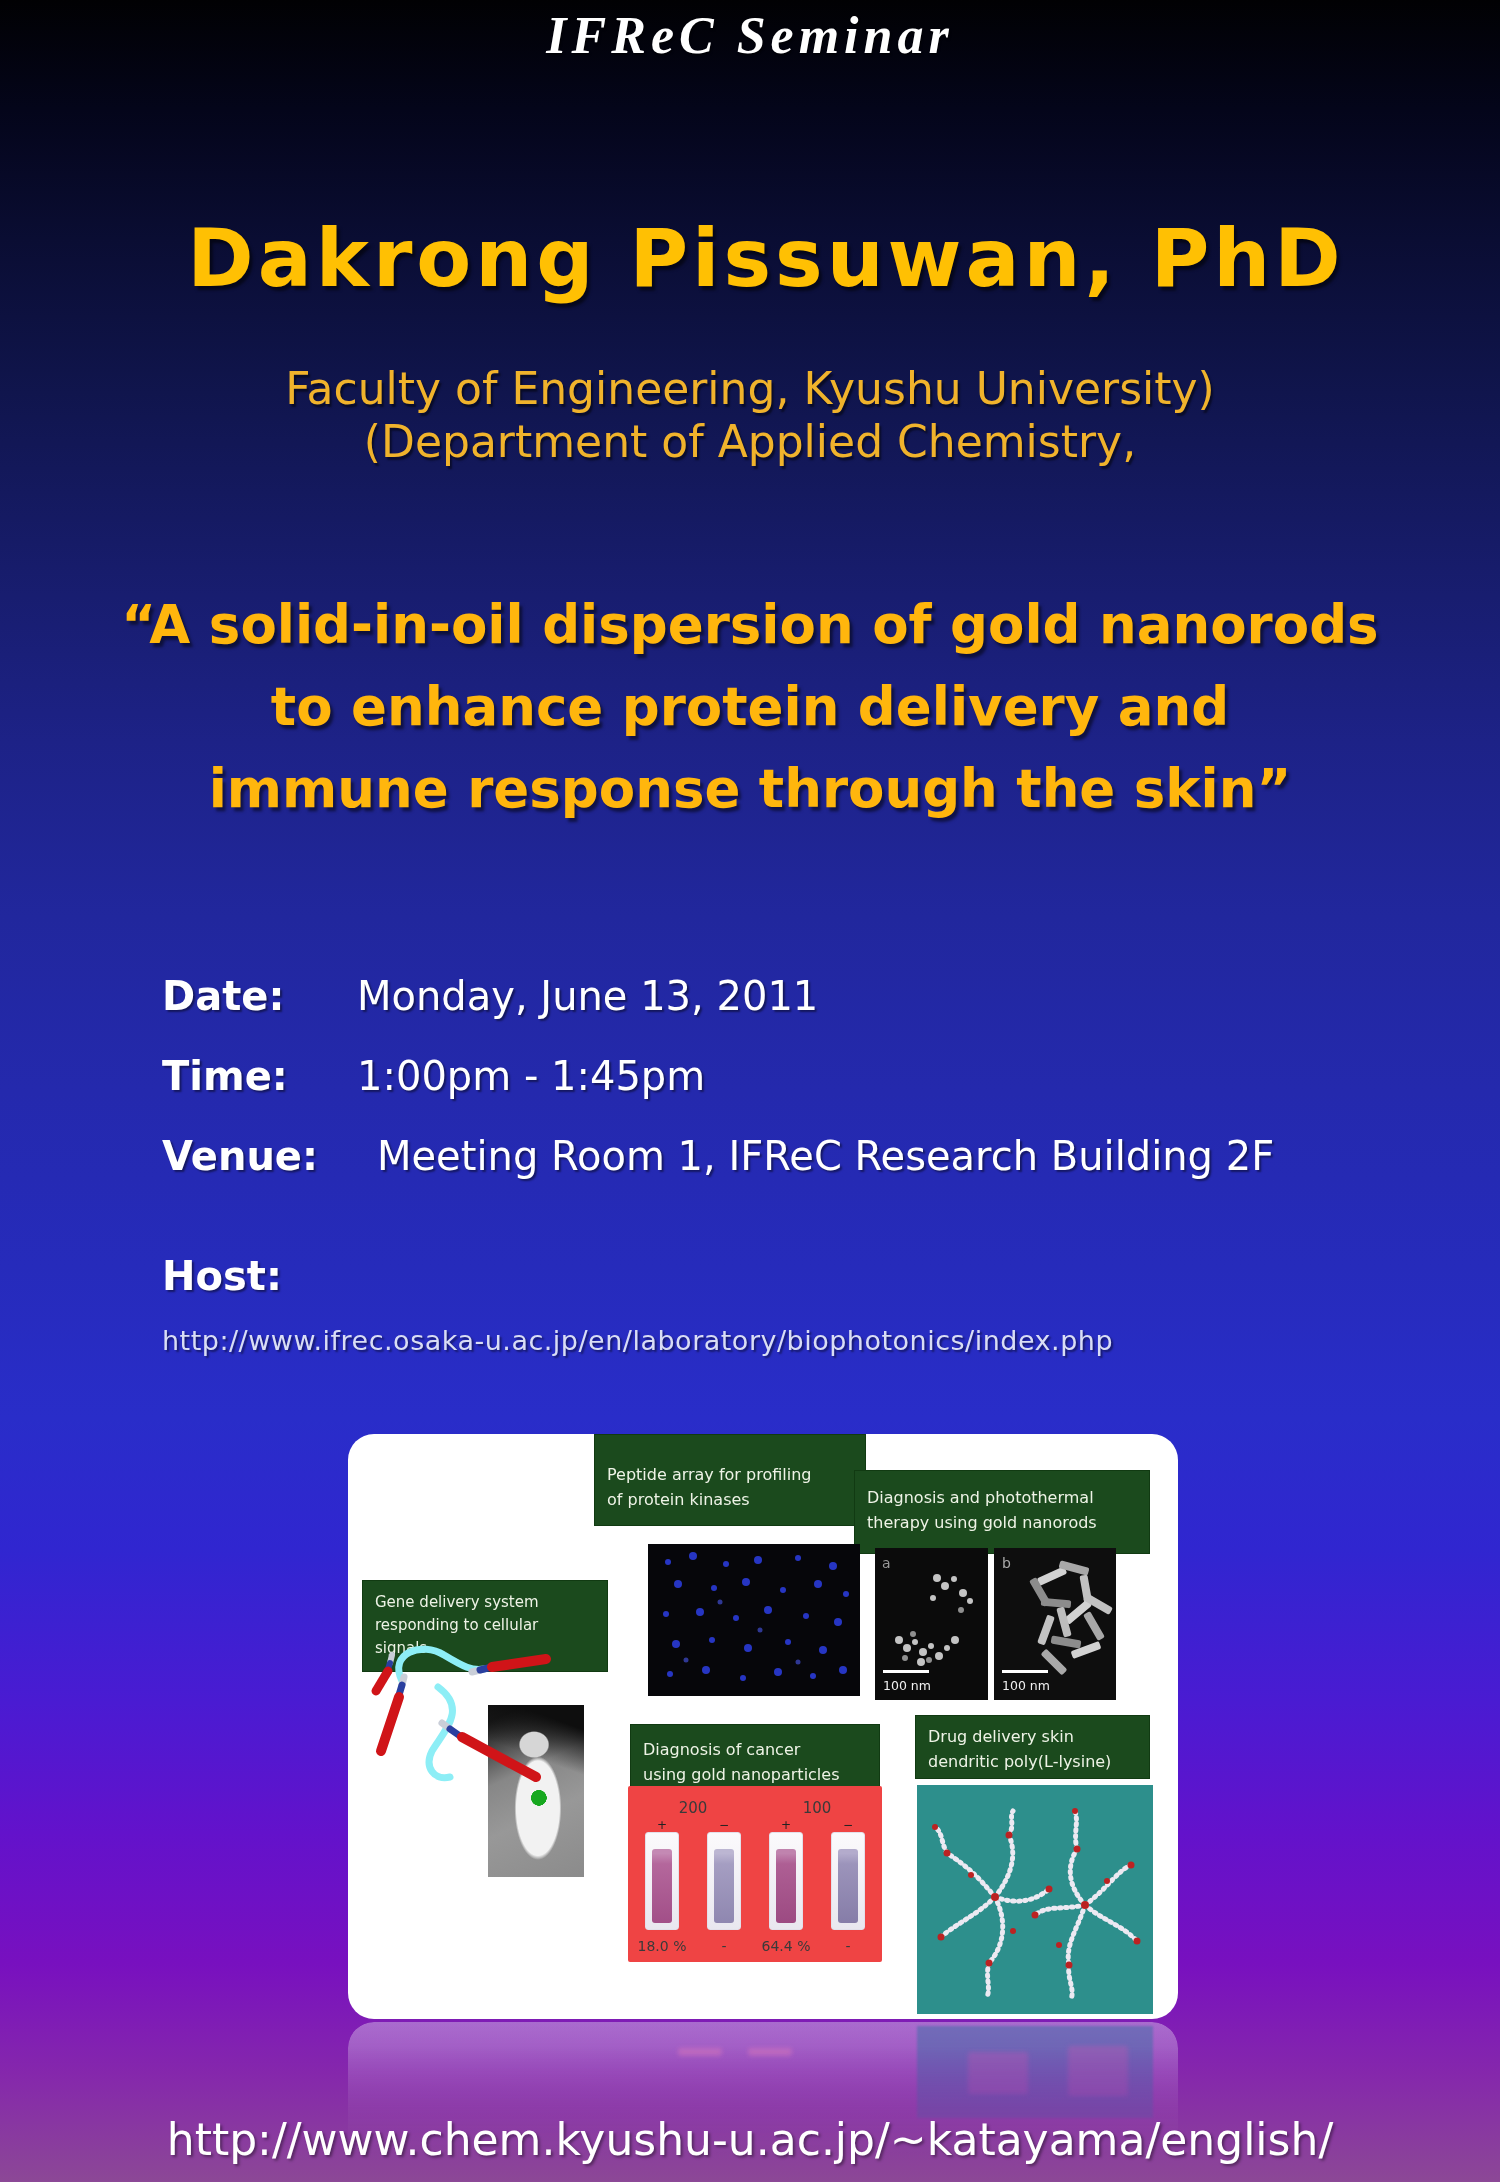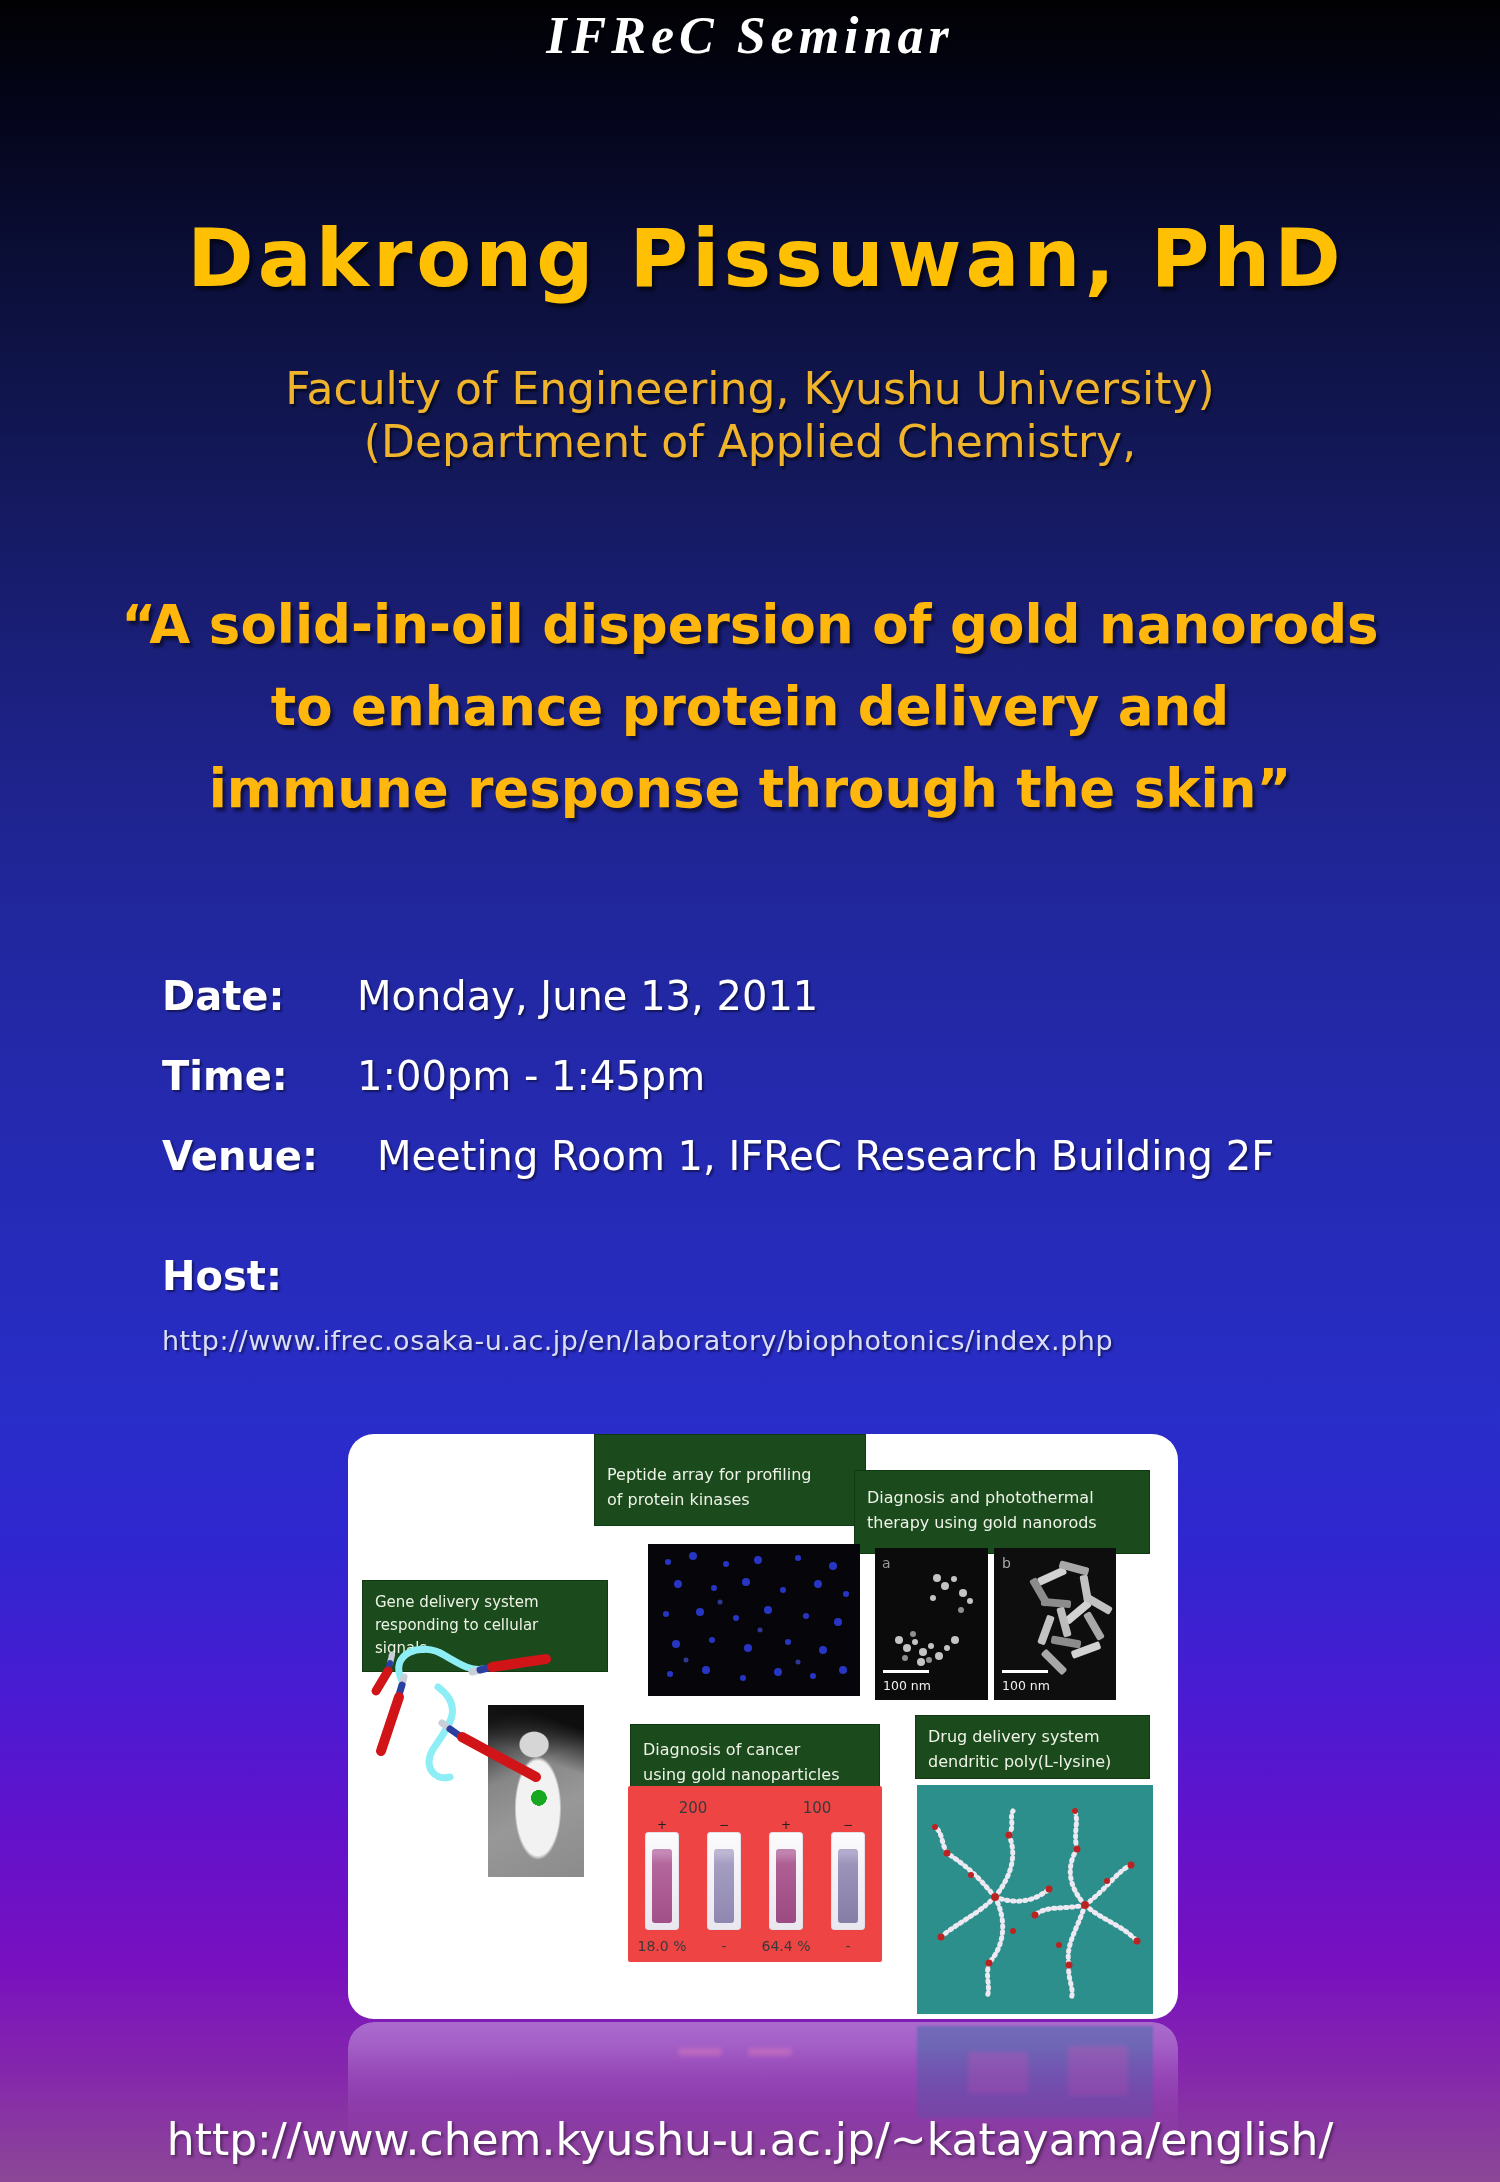--- a/index.html
+++ b/index.html
@@ -155,21 +155,21 @@
       <div>responding to cellular</div>
       <div>signals</div>
     </div>
 
     <div class="cap cap-cancer">
       <div>Diagnosis of cancer</div>
       <div>using gold nanoparticles</div>
     </div>
 
     <div class="cap cap-drug">
-      <div>Drug delivery system</div>
+      <div>Drug delivery skin</div>
       <div>dendritic poly(L-lysine)</div>
     </div>
 
     <svg class="imgbox microarray" width="212" height="152" viewBox="0 0 212 152">
       <rect width="212" height="152" fill="#06060a"></rect>
       <g fill="#2a3bd8" opacity="0.9">
         <circle cx="20" cy="18" r="3"></circle>
           <circle cx="45" cy="12" r="4"></circle>
           <circle cx="78" cy="20" r="3"></circle>
         <circle cx="110" cy="16" r="4"></circle>

